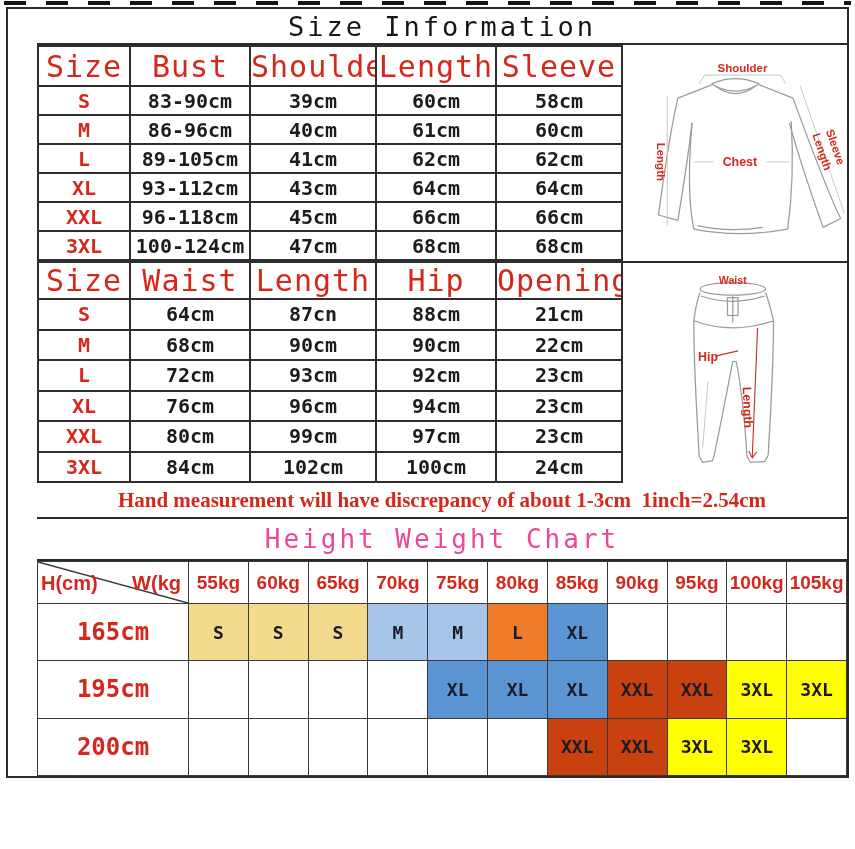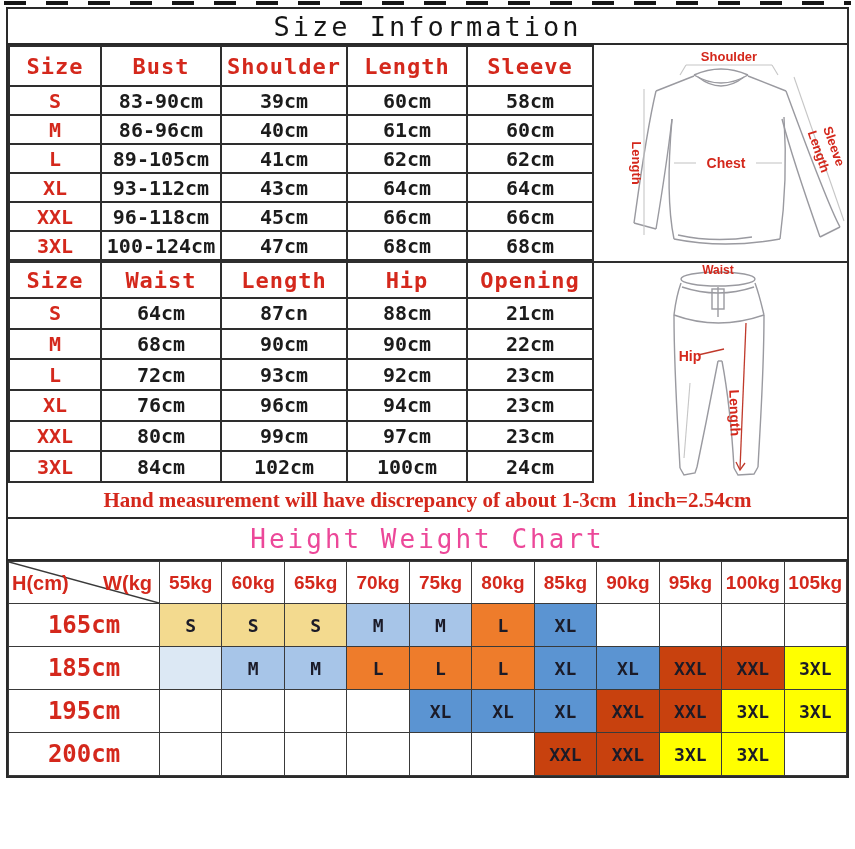--- a/index.html
+++ b/index.html
@@ -1,25 +1,25 @@
 <!DOCTYPE html>
 <html style="--red: #d4281c;"><head>
 <meta charset="utf-8">
 <style>
   html,body{margin:0;padding:0;background:#ffffff;}
   body{width:855px;height:849px;overflow:hidden;font-family:"DejaVu Sans Mono",monospace;position:relative;}
   .torn{height:4px;margin:1px 4px 2px 4px;background:repeating-linear-gradient(90deg,#161616 0 22px,transparent 22px 42px);}
-  .frame{margin:0 6px;border:2px solid #2a2a2a;}
+  .frame{margin:0 6px;border:2px solid #2a2a2a;padding-left:29px;}
   .title-bar{height:34px;border-bottom:2px solid #2a2a2a;display:flex;align-items:center;justify-content:center;
     font-size:27px;letter-spacing:3px;color:#161616;white-space:pre;}
   .upper{display:flex;height:438px;}
   .tables{width:586px;}
   table.size-table{width:100%;border-collapse:collapse;table-layout:fixed;}
   table.size-table th,table.size-table td{border:2px solid #2e2e2e;text-align:center;padding:0;overflow:hidden;}
-  table.size-table th{color:var(--red,#d4281c);font-size:22px;font-weight:bold;letter-spacing:1px;}
+  table.size-table th{color:var(--red,#d4281c);font-size:30px;font-weight:normal;letter-spacing:1px;}
   table.size-table td{font-size:20px;font-weight:bold;color:#1c1c1c;}
   table.size-table td.rowlabel{color:var(--red,#d4281c);}
   #top-table{height:216px;} #top-table thead tr{height:40px;}
   #bottom-table{height:222px;} #bottom-table thead tr{height:36px;}
   .diagrams{flex:1;display:flex;flex-direction:column;}
   .shirt-box{height:216px;border-bottom:2px solid #2e2e2e;}
   .pants-box{flex:1;}
   .diagrams svg{width:100%;height:100%;display:block;}
   .dline{stroke:#9a9aa0;fill:none;stroke-width:1.4;}
   .mline{stroke:#c6c6c6;fill:none;stroke-width:1.1;}
@@ -288,34 +288,20 @@
           <td style="background: rgb(167, 197, 232);">M</td>
           <td style="background: rgb(167, 197, 232);">M</td>
           <td style="background: rgb(238, 124, 43);">L</td>
           <td style="background: rgb(91, 148, 210);">XL</td>
           <td style="background: rgb(255, 255, 255);"></td>
           <td style="background: rgb(255, 255, 255);"></td>
           <td style="background: rgb(255, 255, 255);"></td>
           <td style="background: rgb(255, 255, 255);"></td>
         </tr>
         <tr>
-          <th>185cm</th>
-          <td style="background: rgb(220, 232, 244);"></td>
-          <td style="background: rgb(167, 197, 232);">M</td>
-          <td style="background: rgb(167, 197, 232);">M</td>
-          <td style="background: rgb(238, 124, 43);">L</td>
-          <td style="background: rgb(238, 124, 43);">L</td>
-          <td style="background: rgb(238, 124, 43);">L</td>
-          <td style="background: rgb(91, 148, 210);">XL</td>
-          <td style="background: rgb(91, 148, 210);">XL</td>
-          <td style="background: rgb(200, 65, 14);">XXL</td>
-          <td style="background: rgb(200, 65, 14);">XXL</td>
-          <td style="background: rgb(255, 255, 0);">3XL</td>
-        </tr>
-        <tr>
           <th>195cm</th>
           <td style="background: rgb(255, 255, 255);"></td>
           <td style="background: rgb(255, 255, 255);"></td>
           <td style="background: rgb(255, 255, 255);"></td>
           <td style="background: rgb(255, 255, 255);"></td>
           <td style="background: rgb(91, 148, 210);">XL</td>
           <td style="background: rgb(91, 148, 210);">XL</td>
           <td style="background: rgb(91, 148, 210);">XL</td>
           <td style="background: rgb(200, 65, 14);">XXL</td>
           <td style="background: rgb(200, 65, 14);">XXL</td>

